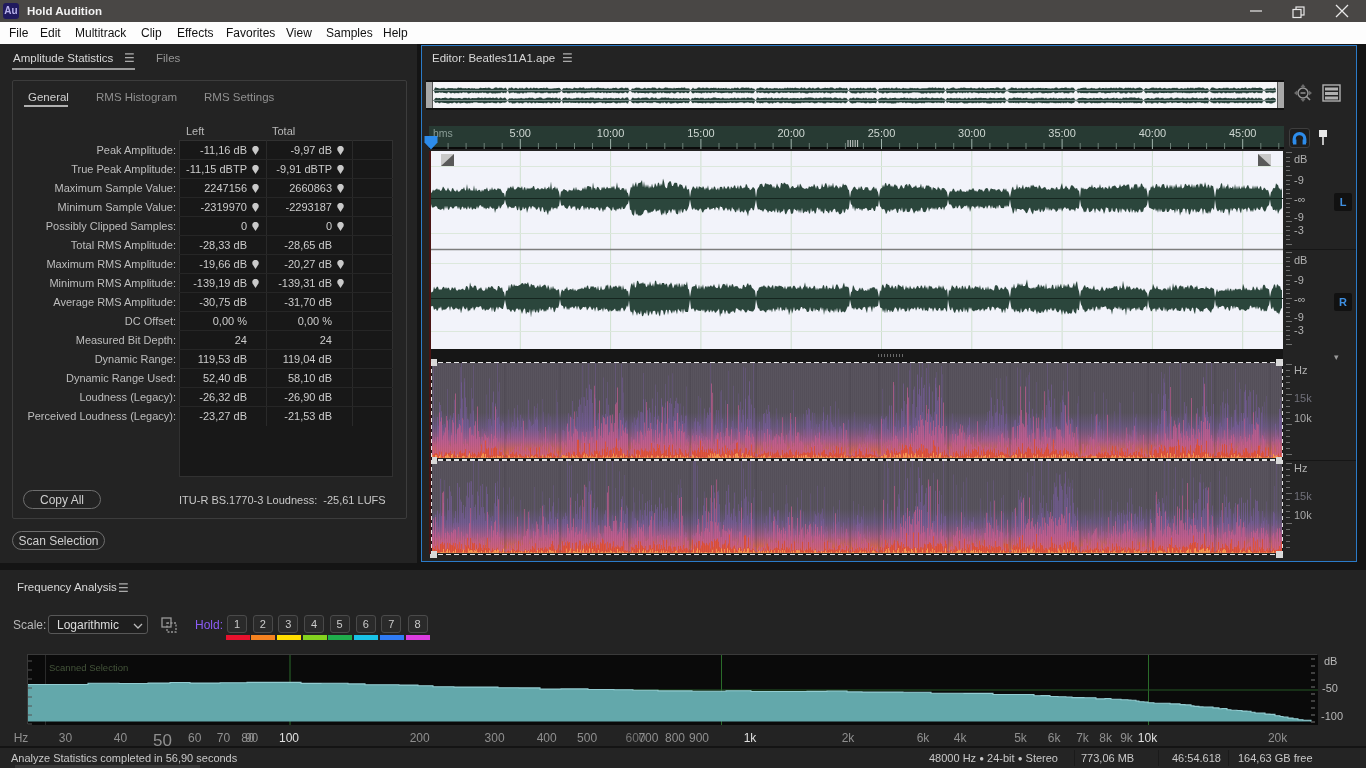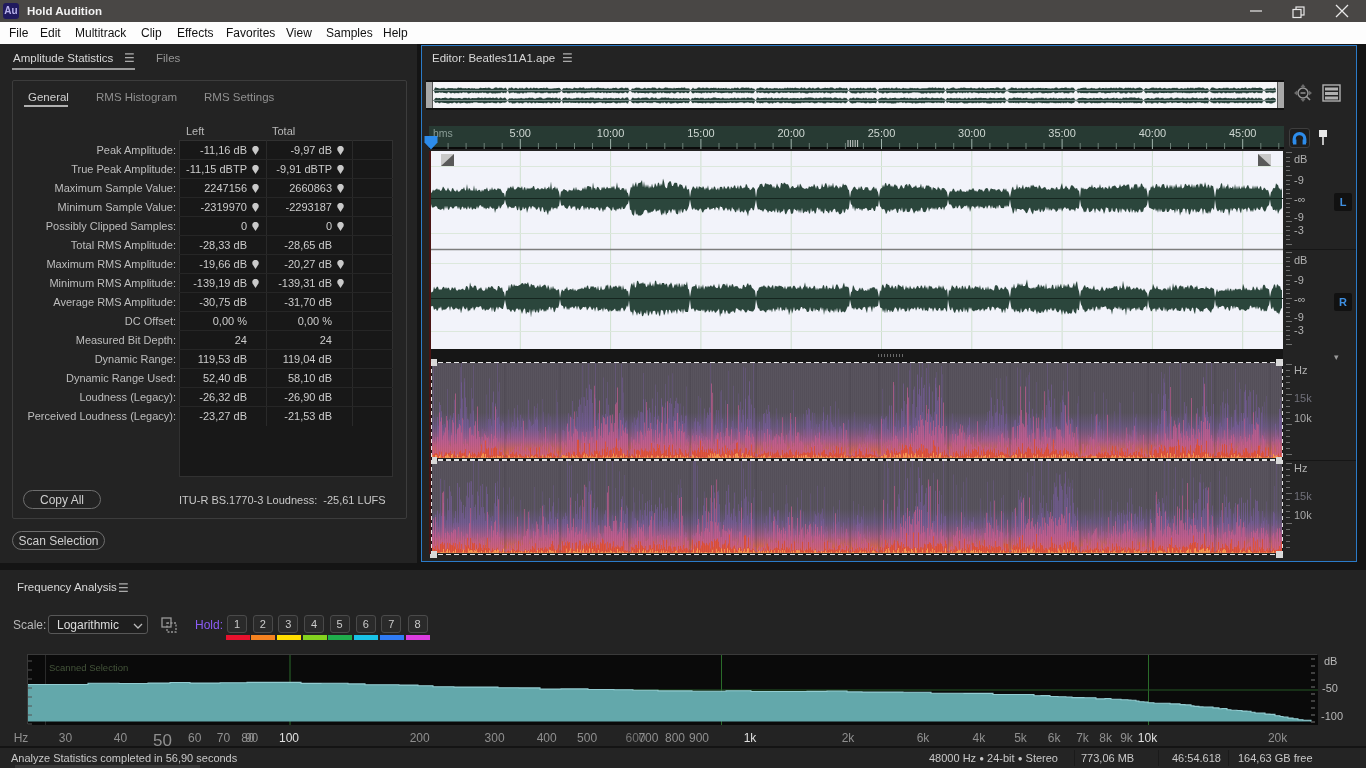--- a/index.html
+++ b/index.html
@@ -543,21 +543,21 @@
 <div style="position:absolute;left:469.6px;top:731px;width:50px;text-align:center;font-size:12px;color:#8f8f8f">300</div>
 <div style="position:absolute;left:521.7px;top:731px;width:50px;text-align:center;font-size:12px;color:#8f8f8f">400</div>
 <div style="position:absolute;left:562.1px;top:731px;width:50px;text-align:center;font-size:12px;color:#8f8f8f">500</div>
 <div style="position:absolute;left:595.5px;top:731px;width:50px;text-align:right;font-size:12px;color:#737373">600</div>
 <div style="position:absolute;left:623.4px;top:731px;width:50px;text-align:center;font-size:12px;color:#8f8f8f">700</div>
 <div style="position:absolute;left:650px;top:731px;width:50px;text-align:center;font-size:12px;color:#8f8f8f">800</div>
 <div style="position:absolute;left:674px;top:731px;width:50px;text-align:center;font-size:12px;color:#8f8f8f">900</div>
 <div style="position:absolute;left:725px;top:731px;width:50px;text-align:center;font-size:12px;color:#e0e0e0">1k</div>
 <div style="position:absolute;left:823px;top:731px;width:50px;text-align:center;font-size:12px;color:#8f8f8f">2k</div>
 <div style="position:absolute;left:898px;top:731px;width:50px;text-align:center;font-size:12px;color:#8f8f8f">6k</div>
-<div style="position:absolute;left:953.8px;top:731px;width:50px;text-align:center;font-size:12px;color:#8f8f8f">4k</div>
+<div style="position:absolute;left:953.8px;top:731px;width:50px;font-size:12px;color:#8f8f8f">4k</div>
 <div style="position:absolute;left:995.5px;top:731px;width:50px;text-align:center;font-size:12px;color:#8f8f8f">5k</div>
 <div style="position:absolute;left:1029.1px;top:731px;width:50px;text-align:center;font-size:12px;color:#8f8f8f">6k</div>
 <div style="position:absolute;left:1057.5px;top:731px;width:50px;text-align:center;font-size:12px;color:#8f8f8f">7k</div>
 <div style="position:absolute;left:1080.7px;top:731px;width:50px;text-align:center;font-size:12px;color:#8f8f8f">8k</div>
 <div style="position:absolute;left:1101.5px;top:731px;width:50px;text-align:center;font-size:12px;color:#8f8f8f">9k</div>
 <div style="position:absolute;left:1122.5px;top:731px;width:50px;text-align:center;font-size:12px;color:#e0e0e0">10k</div>
 <div style="position:absolute;left:1252.6px;top:731px;width:50px;text-align:center;font-size:12px;color:#8f8f8f">20k</div>
 <div class="abs" style="left:1324px;top:655px;font-size:11px;color:#b8b8b8">dB</div>
 <div class="abs" style="left:1322px;top:682px;font-size:11px;color:#b8b8b8">-50</div>
 <div class="abs" style="left:1321px;top:710px;font-size:11px;color:#b8b8b8">-100</div>

